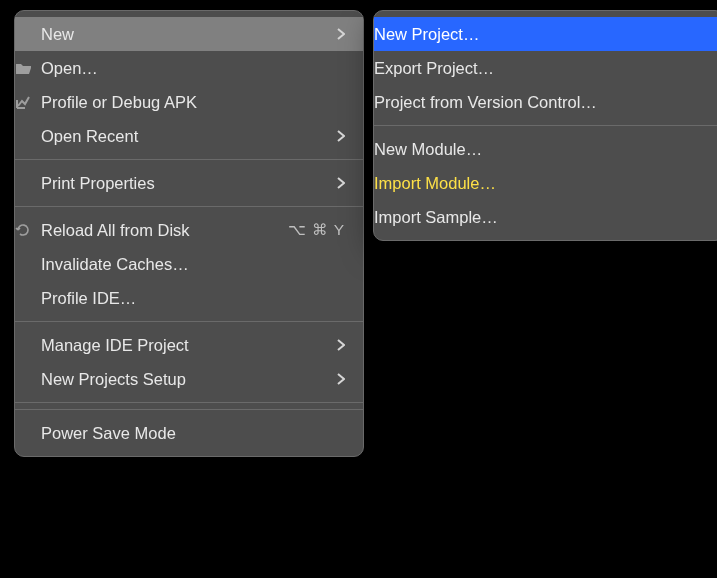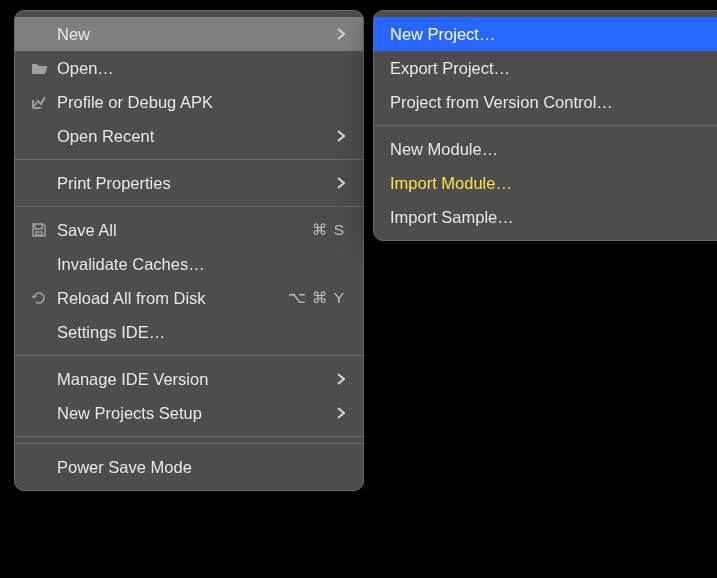--- a/index.html
+++ b/index.html
@@ -17,21 +17,21 @@
       background: #4d4d4d;
       border: 1px solid #6a6a6a;
       border-radius: 10px;
       box-shadow: 0 10px 30px rgba(0,0,0,0.5);
       padding: 6px 0;
     }
     .menu { left: 14px; top: 10px; width: 350px; }
     .submenu { left: 373px; top: 10px; width: 352px; }
     .menu-item {
       height: 34px;
-      padding: 0 18px 0 16px;
+      padding: 0 18px 0 0;
       display: flex;
       align-items: center;
       cursor: default;
       white-space: nowrap;
     }
     .menu-item.highlight {
       background: #808080;
     }
     .submenu .menu-item.highlight {
       background: #2867ff;
@@ -116,55 +116,46 @@
     <span class="label">Print Properties</span>
     <span class="chevron">
       <svg width="8" height="12" viewBox="0 0 8 12">
           <path d="M1 1 L7 6 L1 11" fill="none" stroke="#d6d6d6" stroke-width="2"></path>
         </svg>
     </span>
   </div>
 
   <div class="separator"></div>
 
-  <div class="menu-item">
-    <span class="icon-slot">
-      <svg width="16" height="16" viewBox="0 0 16 16">
-          <path d="M2 2 h10 l2 2 v10 h-12 z M4 2 v5 h7 v-5 M5 10 h6 v3 h-6 z" fill="none" stroke="#9e9e9e" stroke-width="1.5"></path>
-        </svg>
-    </span>
-    <span class="label">Save All</span>
-    <span class="shortcut">⌘ S</span>
-  </div>
-
-  <div class="menu-item">
-    <span class="icon-slot"></span>
-    <span class="label">Invalidate Caches…</span>
-  </div>
 
   <div class="menu-item">
     <span class="icon-slot">
       <svg width="16" height="16" viewBox="0 0 16 16">
           <path d="M3 8 a5 5 0 1 1 2 4 M3 8 l-2 -2 M3 8 l2 -2" fill="none" stroke="#9e9e9e" stroke-width="1.6"></path>
         </svg>
     </span>
     <span class="label">Reload All from Disk</span>
     <span class="shortcut">⌥ ⌘ Y</span>
   </div>
 
   <div class="menu-item">
     <span class="icon-slot"></span>
-    <span class="label">Settings IDE…</span>
-  </div>
-
-  <div class="separator"></div>
-
-  <div class="menu-item">
-    <span class="icon-slot"></span>
-    <span class="label">Manage IDE Version</span>
+    <span class="label">Invalidate Caches…</span>
+  </div>
+
+  <div class="menu-item">
+    <span class="icon-slot"></span>
+    <span class="label">Profile IDE…</span>
+  </div>
+
+  <div class="separator"></div>
+
+  <div class="menu-item">
+    <span class="icon-slot"></span>
+    <span class="label">Manage IDE Project</span>
     <span class="chevron">
       <svg width="8" height="12" viewBox="0 0 8 12">
           <path d="M1 1 L7 6 L1 11" fill="none" stroke="#d6d6d6" stroke-width="2"></path>
         </svg>
     </span>
   </div>
 
   <div class="menu-item">
     <span class="icon-slot"></span>
     <span class="label">New Projects Setup</span>

